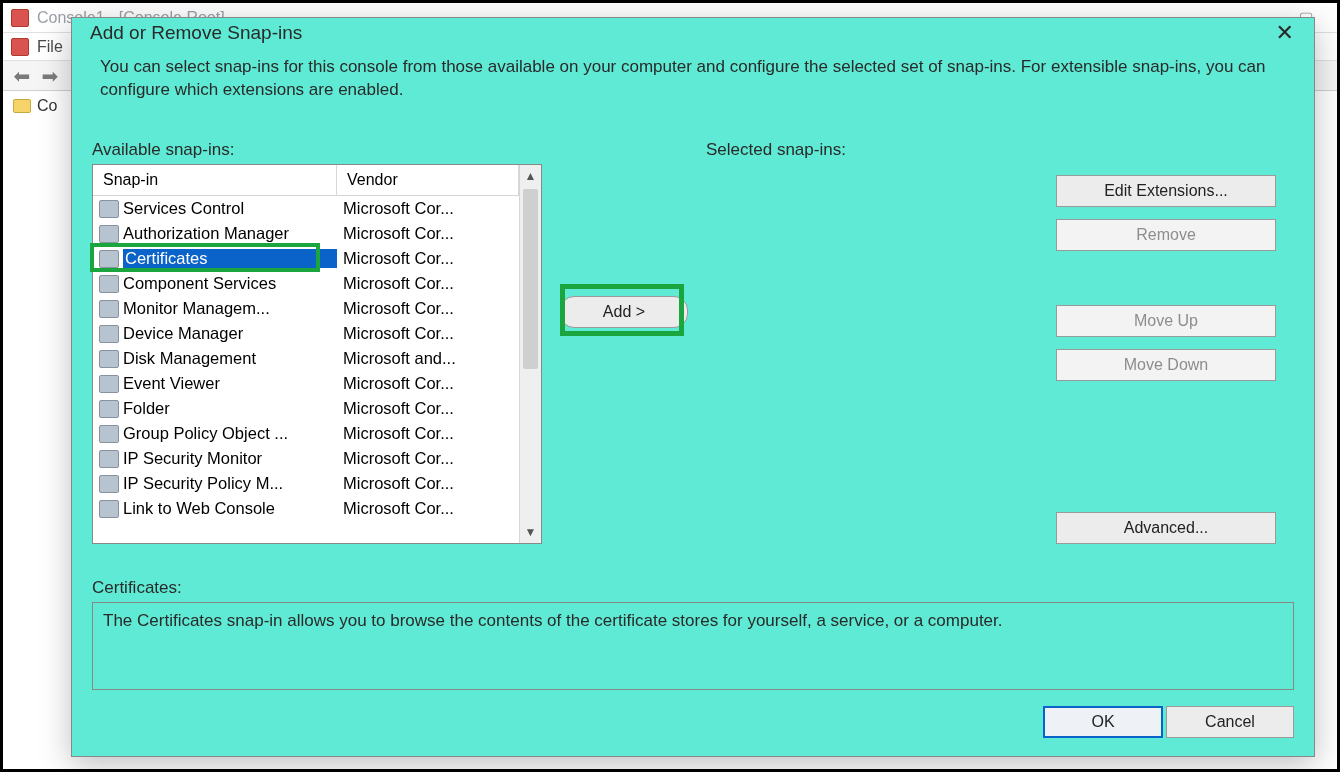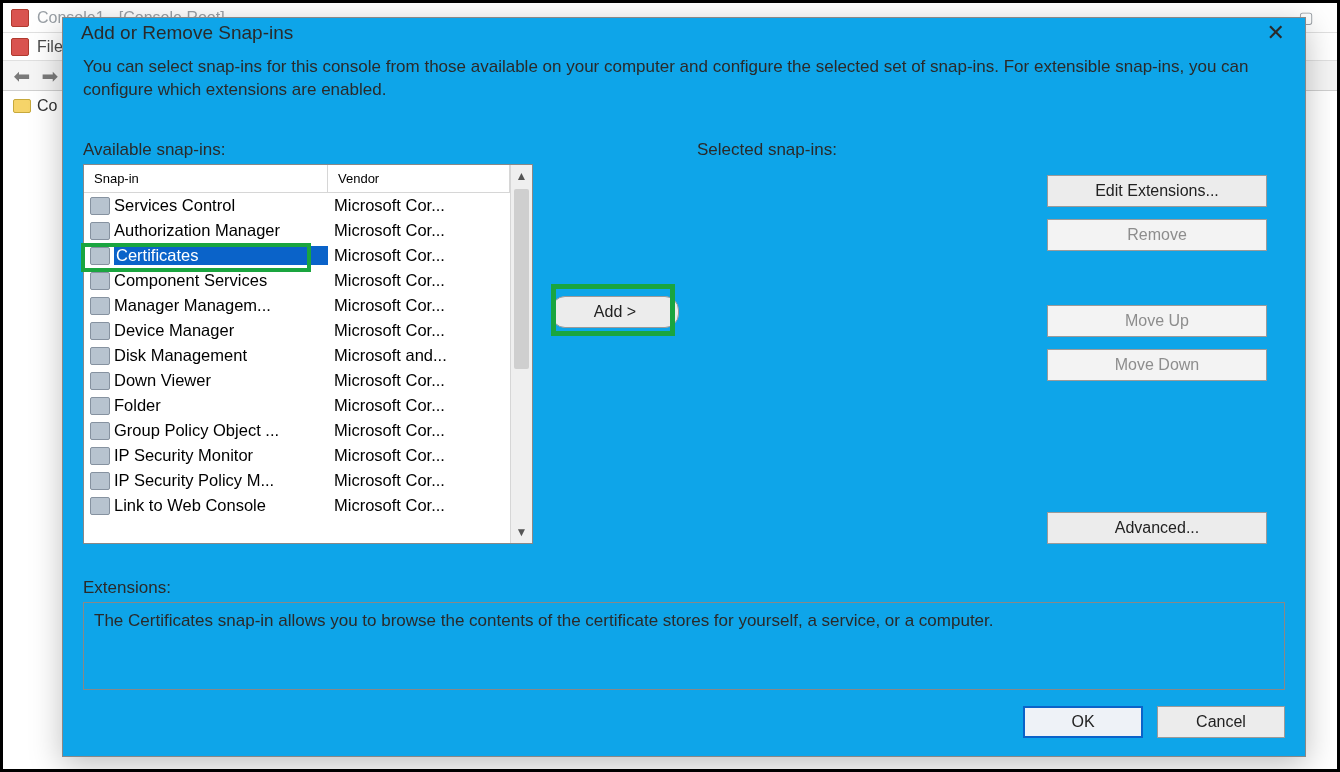--- a/index.html
+++ b/index.html
@@ -12,39 +12,39 @@
   .winbtn { width: 46px; height: 24px; display: flex; align-items: center; justify-content: center; color: #9aa0a6; font-size: 16px; }
   .parent-menubar { height: 28px; display: flex; align-items: center; gap: 4px; padding: 0 8px; color: #4a4a4a; font-size: 16px; border-bottom: 1px solid #e0e0e0; }
   .parent-menubar .icon { width: 18px; height: 18px; background: #d9534f; border: 1px solid #b03a2e; border-radius: 2px; margin-right: 4px; }
   .parent-toolbar { height: 30px; display: flex; align-items: center; gap: 6px; padding: 0 8px; border-bottom: 1px solid #cfcfcf; background: #f5f5f5; }
   .tb-arrow { width: 22px; height: 22px; color: #7a7a7a; font-size: 20px; display: flex; align-items: center; justify-content: center; }
   .parent-tree { padding: 6px 10px; }
   .tree-row { display: flex; align-items: center; gap: 6px; color: #333; font-size: 16px; }
   .folder-icon { width: 18px; height: 14px; background: #f6d469; border: 1px solid #c7a93c; border-radius: 2px; }
 
   
-  .dialog { position: absolute; left: 59px; top: 14px; width: 1244px; height: 740px; background: #0ea5e9; border: 1px solid #888; box-shadow: 0 8px 30px rgba(0,0,0,0.25); display: flex; flex-direction: column; }
+  .dialog { position: absolute; left: 68px; top: 14px; width: 1244px; height: 740px; background: #5eead4; border: 1px solid #888; box-shadow: 0 8px 30px rgba(0,0,0,0.25); display: flex; flex-direction: column; }
   .dlg-titlebar { height: 40px; display: flex; align-items: center; justify-content: space-between; padding: 0 14px 0 18px; }
   .dlg-title { font-size: 19px; color: #2a2a2a; }
   .dlg-close { font-size: 22px; color: #2a2a2a; cursor: pointer; padding: 2px 6px; }
   .dlg-body { flex: 1; padding: 8px 20px 0 20px; display: flex; flex-direction: column; }
-  .intro { font-size: 17px; color: #2a2a2a; line-height: 1.35; margin-bottom: 14px; }
+  .intro { font-size: 17px; color: #2a2a2a; line-height: 1.35; margin-bottom: 14px; margin-left: 8px; }
 
   .mid { flex: 1; display: flex; gap: 12px; }
   .col { display: flex; flex-direction: column; }
   .col-left { width: 450px; }
   .col-add  { width: 140px; align-items: center; justify-content: flex-start; padding-top: 180px; }
   .col-sel  { width: 330px; }
   .col-btns { flex: 1; padding-left: 8px; }
 
   .grp-label { font-size: 17px; color: #2a2a2a; margin-bottom: 4px; margin-top: 24px; }
 
   .listbox { border: 1px solid #888; background: #fff; position: relative; height: 380px; display: flex; }
   .list-content { flex: 1; overflow: hidden; }
-  .list-header { display: flex; border-bottom: 1px solid #d6d6d6; background: #fff; font-size: 13px; }
+  .list-header { display: flex; border-bottom: 1px solid #d6d6d6; background: #fff; font-size: 16px; }
   .list-header .hcell { padding: 6px 10px; border-right: 1px solid #d6d6d6; }
   .hcell.snapin { width: 244px; }
   .hcell.vendor { flex: 1; }
   .rows { }
   .row { display: flex; align-items: center; height: 25px; font-size: 16.5px; }
   .row .ricon { width: 20px; height: 18px; margin: 0 4px 0 6px; background: #b7c3cf; border: 1px solid #8692a0; border-radius: 2px; flex-shrink:0; }
   .row .rname { width: 214px; overflow: hidden; white-space: nowrap; text-overflow: ellipsis; }
   .row .rvendor { flex: 1; padding-left: 6px; overflow: hidden; white-space: nowrap; text-overflow: ellipsis; }
   .row.selected { }
   .row.selected .rname { background: #0a63c9; color: #fff; padding: 0 2px; }
@@ -61,21 +61,21 @@
   .btn.wide { width: 220px; }
   .btn-stack { display: flex; flex-direction: column; gap: 12px; margin-top: 11px; }
   .btn-stack .gap { height: 30px; }
 
   .highlight-cert { position: absolute; border: 4px solid #1aa53f; pointer-events: none; }
   .highlight-add  { position: absolute; border: 5px solid #1aa53f; pointer-events: none; }
 
   .desc-area { margin-top: 10px; }
   .desc-box { border: 1px solid #888; height: 88px; padding: 8px 10px; font-size: 17px; color: #2a2a2a; }
 
-  .dlg-footer { display: flex; justify-content: flex-end; gap: 14px; padding: 16px 20px 18px 20px; }
+  .dlg-footer { display: flex; justify-content: flex-end; gap: 3px; padding: 16px 20px 18px 20px; }
   .btn.primary { border: 2px solid #0a63c9; background: #eef2f7; }
 
   
   .ic-red    { background:#c0595f; border-color:#964148; }
   .ic-yellow { background:#e5c85a; border-color:#b79a2f; }
   .ic-blue   { background:#6fa0d8; border-color:#3b6ba0; }
   .ic-grey   { background:#b7c3cf; border-color:#8692a0; }
   .ic-green  { background:#8fc98f; border-color:#5e9a5e; }
   .ic-folder { background:#f6d469; border-color:#c7a93c; }
 </style>
@@ -140,36 +140,36 @@
                   <span class="rname">Certificates</span>
                   <span class="rvendor">Microsoft Cor...</span>
                 </div>
                 <div class="row">
                   <span class="ricon ic-green"></span>
                   <span class="rname">Component Services</span>
                   <span class="rvendor">Microsoft Cor...</span>
                 </div>
                 <div class="row">
                   <span class="ricon ic-grey"></span>
-                  <span class="rname">Manager Managem...</span>
+                  <span class="rname">Monitor Managem...</span>
                   <span class="rvendor">Microsoft Cor...</span>
                 </div>
                 <div class="row">
                   <span class="ricon ic-grey"></span>
                   <span class="rname">Device Manager</span>
                   <span class="rvendor">Microsoft Cor...</span>
                 </div>
                 <div class="row">
                   <span class="ricon ic-grey"></span>
                   <span class="rname">Disk Management</span>
                   <span class="rvendor">Microsoft and...</span>
                 </div>
                 <div class="row">
                   <span class="ricon ic-blue"></span>
-                  <span class="rname">Down Viewer</span>
+                  <span class="rname">Event Viewer</span>
                   <span class="rvendor">Microsoft Cor...</span>
                 </div>
                 <div class="row">
                   <span class="ricon ic-folder"></span>
                   <span class="rname">Folder</span>
                   <span class="rvendor">Microsoft Cor...</span>
                 </div>
                 <div class="row">
                   <span class="ricon ic-yellow"></span>
                   <span class="rname">Group Policy Object ...</span>
@@ -221,21 +221,21 @@
           <button class="btn wide disabled">Move Down</button>
         </div>
         <div style="flex:1;"></div>
         <div class="btn-stack" style="margin-top:91px;">
           <button class="btn wide">Advanced...</button>
         </div>
       </div>
     </div>
 
     <div class="desc-area">
-      <div class="grp-label">Extensions:</div>
+      <div class="grp-label">Certificates:</div>
       <div class="desc-box">
         <span>The Certificates snap-in allows you to browse the contents of the certificate stores for yourself, a service, or a computer.</span>
       </div>
     </div>
   </div>
 
   <div class="dlg-footer">
     <button class="btn primary" style="width:120px;">OK</button>
     <button class="btn" style="width:128px;">Cancel</button>
   </div>

